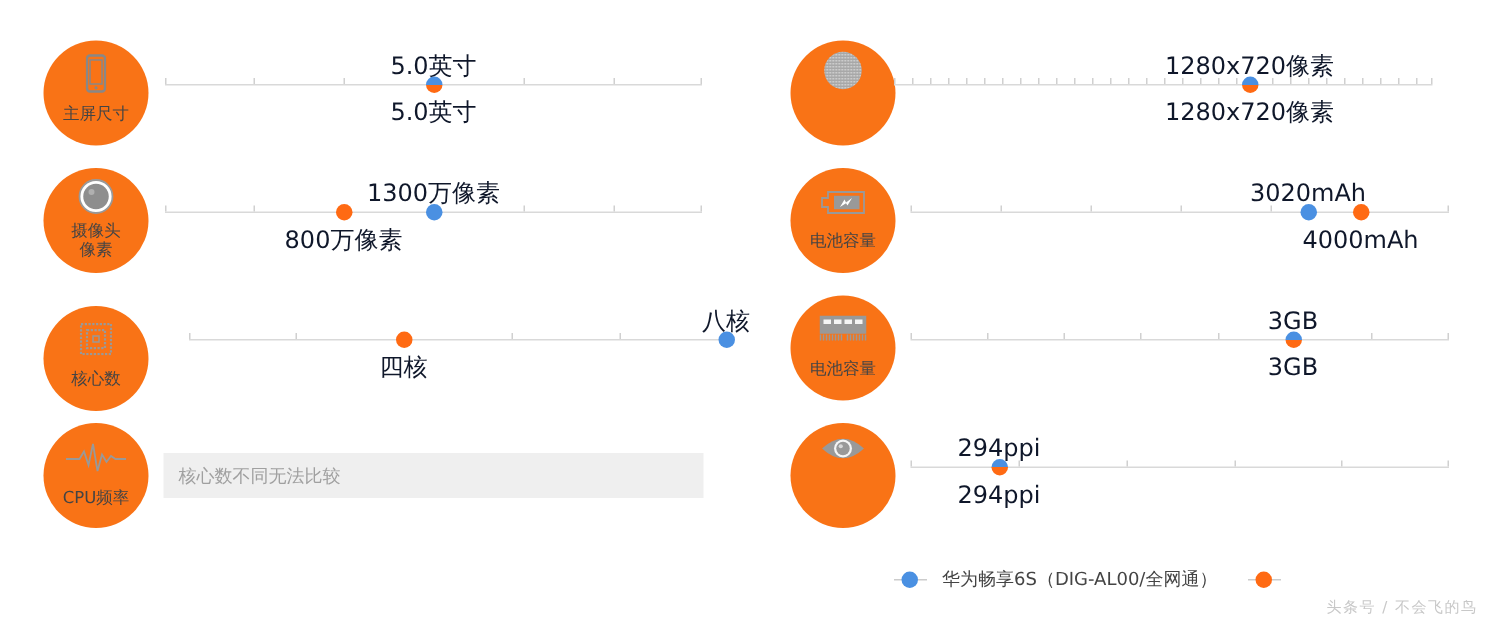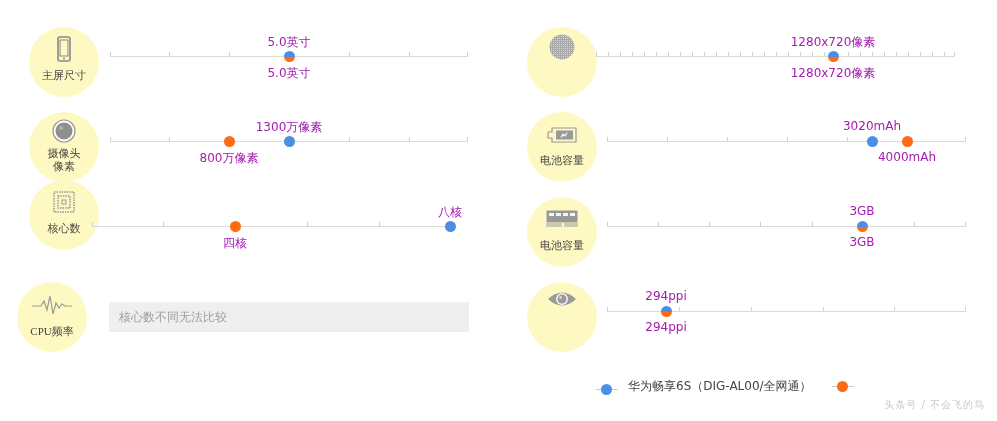--- a/index.html
+++ b/index.html
@@ -1,44 +1,44 @@
 <!DOCTYPE html>
 <html><head>
 <meta charset="utf-8">
 <style>
   * { box-sizing: border-box; margin: 0; padding: 0; }
   html, body { width: 997px; height: 421px; background: #ffffff; overflow: hidden; }
   body { font-family: "DejaVu Sans", "Liberation Sans", sans-serif; color: #333; position: relative; }
   .icon-circle {
     position: absolute; width: 70px; height: 70px; border-radius: 50%;
-    background: #fef9c3; display: flex; flex-direction: column; align-items: center; font-family: Liberation Serif, serif;
+    background: #f97316; display: flex; flex-direction: column; align-items: center;
   }
   .icon-glyph { position: absolute; left: 50%; transform: translateX(-50%); }
   .icon-label {
     position: absolute; left: 0; right: 0; text-align: center;
     font-size: 11px; line-height: 13px; color: #444; white-space: pre-line;
   }
 
   .track { position: absolute; height: 1px; background: #d9d9d9; }
   .tick { position: absolute; width: 1px; height: 4px; background: #d0d0d0; top: -4px; }
   .dot { position: absolute; width: 11px; height: 11px; border-radius: 50%; top: -5px; margin-left: -5.5px; }
   .dot.blue { background: #4a90e2; }
   .dot.orange { background: #ff6a13; }
   .dot.split { background: linear-gradient(to bottom, #4a90e2 0 50%, #ff6a13 50% 100%); }
-  .val { position: absolute; font-size: 12px; color: #a21caf; white-space: nowrap; transform: translateX(-50%); text-align: center; }
+  .val { position: absolute; font-size: 16px; color: #0f172a; white-space: nowrap; transform: translateX(-50%); text-align: center; }
   .val.top { top: -22px; }
   .val.bot { top: 9px; }
 
   .nocompare {
     position: absolute; background: #efefef; color: #a0a0a0; font-size: 12px;
     line-height: 30px; padding-left: 10px;
   }
 
   .legend { position: absolute; top: 378px; left: 596px; font-size: 12px; color: #444; display: flex; align-items: center; }
-  .legend-item { display: flex; align-items: flex-end; margin-right: 20px; }
+  .legend-item { display: flex; align-items: center; margin-right: 20px; }
   .legend-marker { position: relative; width: 22px; height: 11px; margin-right: 10px; }
   .legend-marker .line { position: absolute; left: 0; right: 0; top: 5px; height: 1px; background: #ccc; }
   .legend-marker .ldot { position: absolute; left: 5px; top: 0; width: 11px; height: 11px; border-radius: 50%; }
 
   .watermark { position: absolute; right: 12px; top: 398px; font-size: 10px; color: #c8c8c8; letter-spacing: 1px; }
 </style>
 </head>
 <body>
 
 <div class="icon-circle" style="left:29px;top:27px;">
@@ -78,42 +78,42 @@
   <div class="tick" style="left:179px"></div>
     <div class="tick" style="left:239px"></div>
     <div class="tick" style="left:299px"></div>
     <div class="tick" style="left:357px"></div>
   <div class="dot orange" style="left:119px"></div>
   <div class="dot blue" style="left:179px"></div>
   <div class="val top" style="left:179px">1300万像素</div>
   <div class="val bot" style="left:119px">800万像素</div>
 </div>
 
-<div class="icon-circle" style="left:29px;top:180px;">
+<div class="icon-circle" style="left:29px;top:204px;">
   <svg class="icon-glyph" style="top:11px" width="22" height="22" viewBox="0 0 22 22">
     <rect x="1" y="1" width="20" height="20" fill="none" stroke="#999" stroke-width="1.5" stroke-dasharray="1.5 1"></rect>
     <rect x="5" y="5" width="12" height="12" fill="none" stroke="#999" stroke-width="1.5" stroke-dasharray="1.5 1"></rect>
     <rect x="9" y="9" width="4" height="4" fill="none" stroke="#999" stroke-width="1"></rect>
   </svg>
   <div class="icon-label" style="top:42px">核心数</div>
 </div>
-<div class="track" style="left:92px;top:226px;width:358px;">
+<div class="track" style="left:126px;top:226px;width:358px;">
   <div class="tick" style="left:0"></div>
     <div class="tick" style="left:71px"></div>
     <div class="tick" style="left:143px"></div>
   <div class="tick" style="left:215px"></div>
     <div class="tick" style="left:287px"></div>
     <div class="tick" style="left:357px"></div>
   <div class="dot orange" style="left:143px"></div>
   <div class="dot blue" style="left:358px"></div>
   <div class="val top" style="left:358px">八核</div>
   <div class="val bot" style="left:143px">四核</div>
 </div>
 
-<div class="icon-circle" style="left:17px;top:282px;">
+<div class="icon-circle" style="left:29px;top:282px;">
   <svg class="icon-glyph" style="top:12px" width="40" height="22" viewBox="0 0 40 22">
     <polyline points="0,12 9,12 12,7 15,16 18,2 21,20 24,9 27,14 30,10 33,12 40,12" fill="none" stroke="#999" stroke-width="1.2"></polyline>
   </svg>
   <div class="icon-label" style="top:43px">CPU频率</div>
 </div>
 <div class="nocompare" style="left:109px;top:302px;width:360px;height:30px;">核心数不同无法比较</div>
 
 <div class="icon-circle" style="left:527px;top:27px;">
   <svg class="icon-glyph" style="top:7px" width="26" height="26" viewBox="0 0 26 26">
     <defs>

